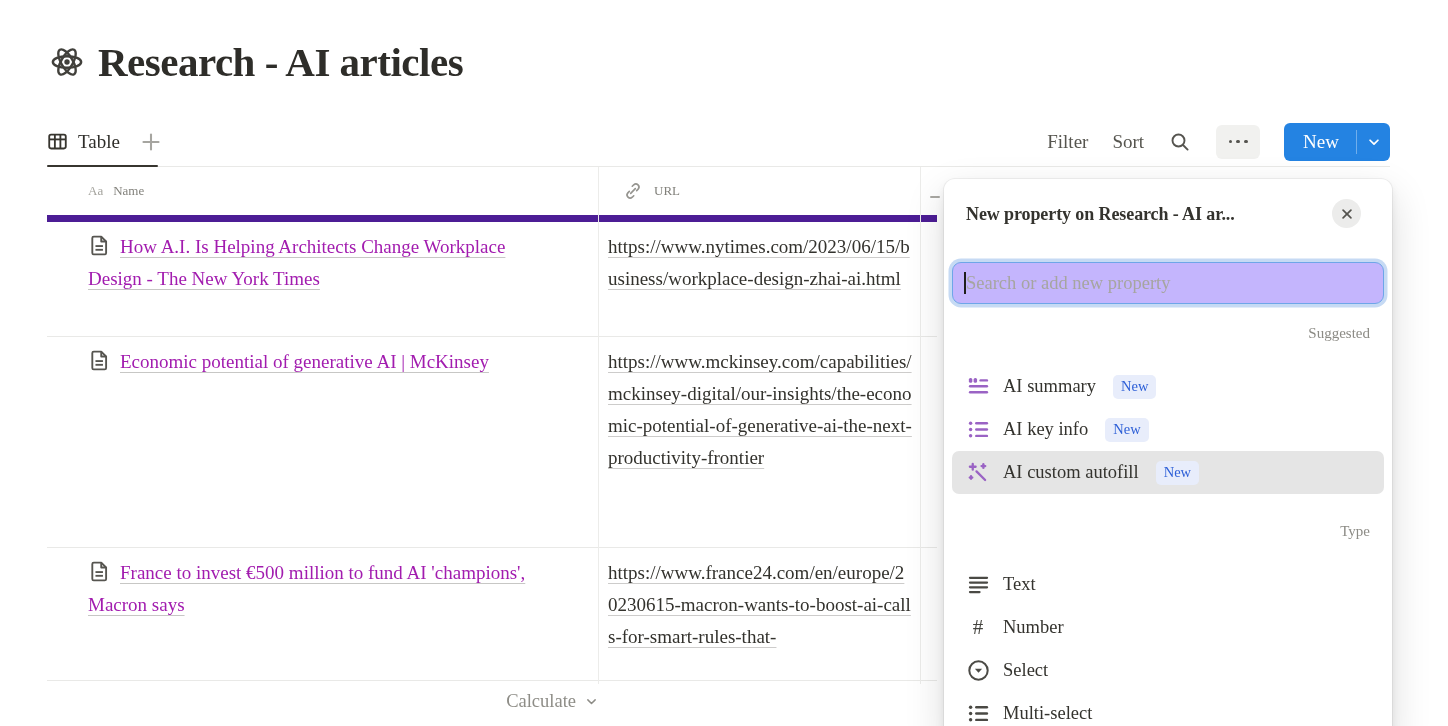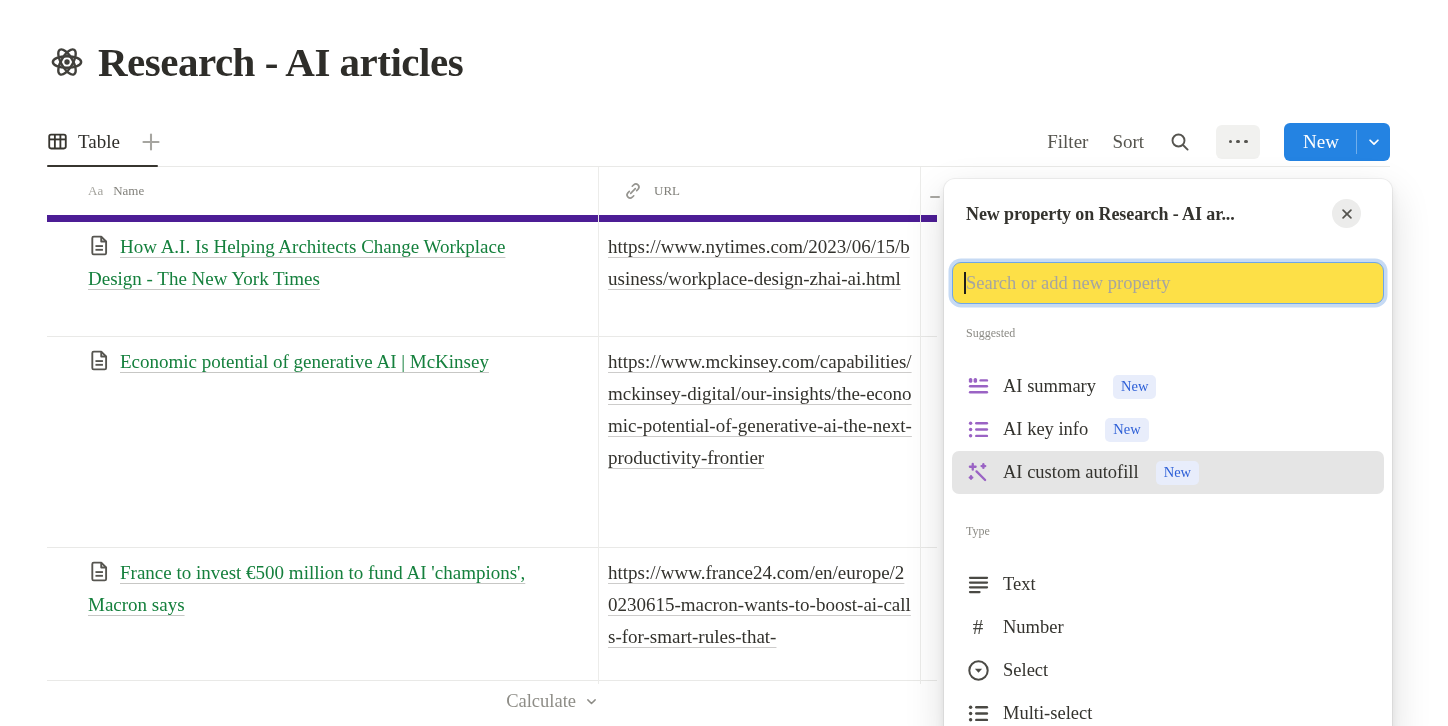--- a/index.html
+++ b/index.html
@@ -40,43 +40,43 @@
   .table { position:absolute; left:47px; top:167px; width:890px; }
   .v-div { position:absolute; top:0; width:1px; height:517px; background:#ececea; }
   .v-div.one { left:551px; } .v-div.two { left:873px; }
   .thead { height:55px; border-bottom:7px solid #4c1d95; display:flex; align-items:center; color:#82817b; font-size:13px; }
   .th-name { width:551px; padding-left:41px; display:flex; align-items:center; gap:10px; }
   .th-aa { color:#a4a39d; }
   .th-url { width:322px; padding-left:24px; display:flex; align-items:center; gap:10px; }
   .trow { display:flex; border-bottom:1px solid #e9e9e7; overflow:hidden; }
   .trow.r1 { height:115px; } .trow.r2 { height:211px; } .trow.r3 { height:133px; }
   .td-name { width:551px; padding:9px 10px 0 41px; font-size:19px; line-height:32px; }
-  .name-inner { max-width:452px; color:#15803d; }
+  .name-inner { max-width:452px; color:#a21caf; }
   .pg-ico { display:inline-block; width:23px; height:23px; margin-right:9px; vertical-align:-4px; }
   .name-text { text-decoration:underline; text-decoration-color:rgba(55,53,47,0.28); text-decoration-thickness:1px; text-underline-offset:4px; }
   .td-url { width:322px; padding:9px 8px 0 10px; font-size:19px; line-height:32px; color:#33322d;
     word-break:break-all; text-decoration:underline; text-decoration-color:rgba(55,53,47,0.25);
     text-decoration-thickness:1px; text-underline-offset:4px; }
   .calc-row { position:absolute; left:47px; top:685px; width:551px; display:flex; justify-content:flex-end;
     align-items:center; gap:9px; padding-top:6px; color:#8e8d87; font-size:18.5px; }
   .add-col-dash { position:absolute; left:930px; top:196px; width:10px; height:2px; background:#a9a8a3; border-radius:1px; }
 
   
   .popup { position:absolute; left:944px; top:179px; width:448px; height:562px; background:#fff; border-radius:11px;
     box-shadow:0 0 0 1px rgba(15,15,15,0.05), 0 5px 10px rgba(15,15,15,0.08), 0 15px 40px rgba(15,15,15,0.14); }
   .popup-header { display:flex; align-items:flex-start; justify-content:space-between; padding:20px 31px 0 22px; }
   .popup-title { font-size:18px; font-weight:700; color:#34332e; line-height:24px; letter-spacing:-0.1px; padding-top:3px; }
   .popup-close { width:29px; height:29px; border-radius:50%; background:#ececeb; display:flex; align-items:center; justify-content:center; flex:none; }
   .popup-search { margin:34px 8px 0; position:relative; }
   .popup-search input { width:100%; height:42px; border-radius:9px; border:1.5px solid #6ea6e8;
-    box-shadow:0 0 0 3.5px #c6daf4; background:#fde047; font-size:18.5px; color:#37352f; padding:0 13px;
+    box-shadow:0 0 0 3.5px #c6daf4; background:#c4b5fd; font-size:18.5px; color:#37352f; padding:0 13px;
     outline:none; font-family:inherit; }
   .popup-search input::placeholder { color:#a6a5a0; }
   .caret-bar { position:absolute; left:12px; top:10px; width:1.5px; height:22px; background:#1f1e1b; }
-  .section-label { margin-top:20px; padding:0 22px; font-size:12px; color:#8c8b85; line-height:19px; }
+  .section-label { margin-top:20px; padding:0 22px; font-size:15px; color:#8c8b85; line-height:19px;text-align:right; }
   .section-label.second { margin-top:28px; }
   .menu { padding:22px 8px 0; }
   .menu-item { display:flex; align-items:center; height:43px; padding:0 14px; border-radius:7px; gap:13px; }
   .menu-item.hl { background:#e5e5e5; }
   .mi-icon { width:24px; height:24px; display:flex; align-items:center; justify-content:center; flex:none; }
   .mi-label { font-size:18.5px; color:#34332e; }
   .badge { margin-left:4px; background:#e8edfb; color:#2d5fd7; font-size:14.5px; font-weight:500;
     padding:3px 8px 4px; border-radius:5px; line-height:17px; }
   .hash-glyph { font-size:21px; color:#45443f; line-height:1; }
 </style>

